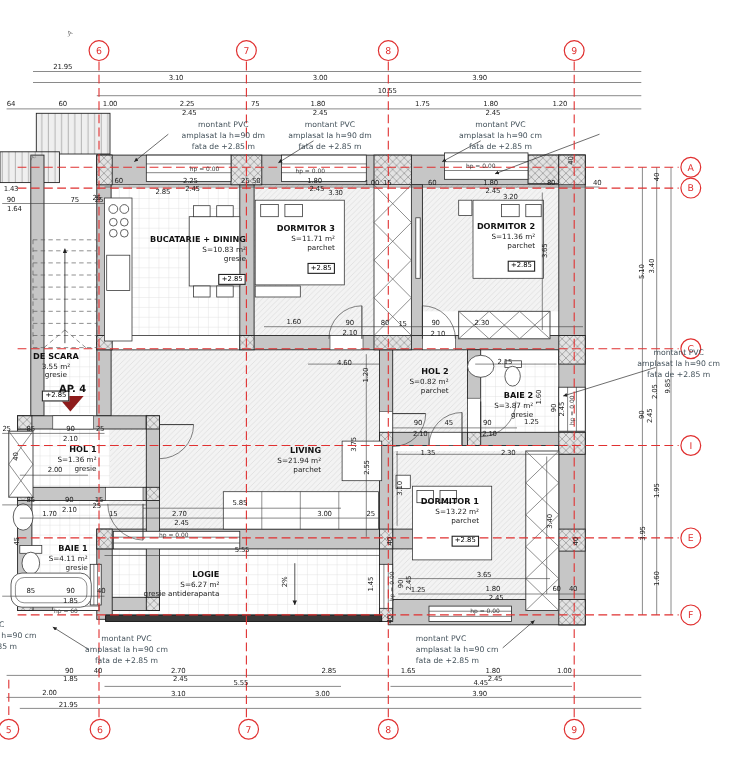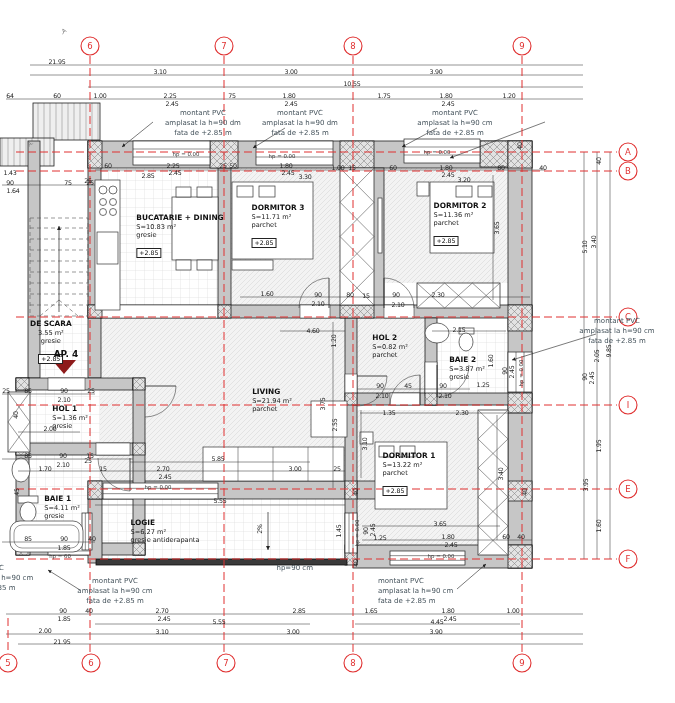--- a/index.html
+++ b/index.html
@@ -6,21 +6,21 @@
   #canvas{position:relative;width:675px;height:703px;background:#fff;overflow:hidden;
           font-family:"DejaVu Sans",sans-serif;}
   #draw{position:absolute;left:0;top:0;}
   .txt{position:absolute;transform:translate(-50%,-50%);white-space:nowrap;color:#1d1d1d;}
   .dim{font-size:6.3px;letter-spacing:-0.2px;}
   .dim.r{transform:translate(-50%,-50%) rotate(-90deg);}
   .hp{font-size:5.4px;color:#3a3a3a;}
   .hp.r{transform:translate(-50%,-50%) rotate(-90deg);}
   .tiny{font-size:6px;color:#777;transform:translate(-50%,-50%) rotate(-35deg);}
   .annb{position:absolute;font-size:7px;line-height:10.2px;color:#44525b;white-space:nowrap;}
-  .roomlbl{position:absolute;text-align:left;transform:translate(-50%,0);white-space:nowrap;}
+  .roomlbl{position:absolute;text-align:right;transform:translate(-50%,0);white-space:nowrap;}
   .rname{font-size:7.4px;font-weight:bold;color:#111;line-height:9.5px;}
   .rsub{font-size:6.6px;color:#222;line-height:8.8px;}
   .lvl{display:inline-block;border:1px solid #222;background:#fff;font-size:6.2px;
        padding:0 2px;line-height:7.5px;margin-top:1px;}
   .scara{position:absolute;text-align:center;white-space:nowrap;}
   .ap4{position:absolute;font-size:9px;font-weight:bold;color:#111;transform:translate(-50%,-50%);}
   #infobox{position:absolute;border:1.2px solid #222;background:#fff;padding:3px 5px 4px 5px;}
   #infobox .t{font-size:8.2px;font-weight:bold;line-height:12px;color:#000;}
   #infobox .l{font-size:7.8px;line-height:11.5px;color:#111;}
   .bubtxt{font-size:8.5px;fill:#e03131;}
@@ -492,21 +492,21 @@
       <div class="roomlbl" style="left: 390px; top: 333px;">
         <div class="rname">HOL 2</div>
         <div class="rsub">S=0.82 m²</div>
         <div class="rsub">parchet</div>
       </div>
       <div class="roomlbl" style="left: 467px; top: 355px;">
         <div class="rname">BAIE 2</div>
         <div class="rsub">S=3.87 m²</div>
         <div class="rsub">gresie</div>
       </div>
-      <div class="roomlbl" style="left: 272px; top: 387px;">
+      <div class="roomlbl" style="left: 272px; top: 405px;">
         <div class="rname">LIVING</div>
         <div class="rsub">S=21.94 m²</div>
         <div class="rsub">parchet</div>
       </div>
       <div class="roomlbl" style="left: 409px; top: 451px;"><div class="rname">DORMITOR 1</div><div class="rsub">S=13.22 m²</div><div class="rsub">parchet</div><span class="lvl">+2.85</span></div>
       <div class="roomlbl" style="left: 70px; top: 404px;">
         <div class="rname">HOL 1</div>
         <div class="rsub">S=1.36 m²</div>
         <div class="rsub">gresie</div>
       </div>
@@ -549,19 +549,18 @@
         <div>montant PVC</div>
         <div>amplasat la h=90 cm</div>
         <div>fata de +2.85 m</div>
       </div>
       <div class="annb" style="top: 563px; left: -42px;">
         <div>montant PVC</div>
         <div>amplasat la h=90 cm</div>
         <div>fata de +2.85 m</div>
       </div>
       <div class="annb" style="top: 563px; left: 113px; width: 200px; text-align: right;">
-        <div>hp=90 cm</div>
       </div>
       <div class="scara" style="left: 30px; top: 319px;"><div class="rname">DE SCARA</div><div class="rsub">3.55 m²</div><div class="rsub">gresie</div><div class="lvl">+2.85</div></div>
       <div class="ap4" style="left: 66px; top: 354px;">AP. 4</div>
     </div>
 
 </div>
 
 </body></html>

